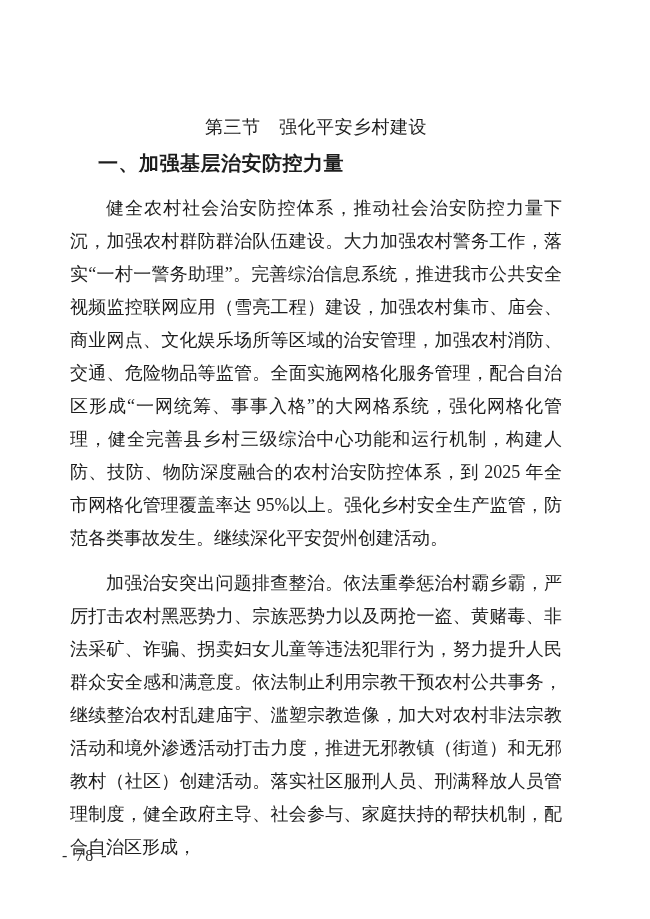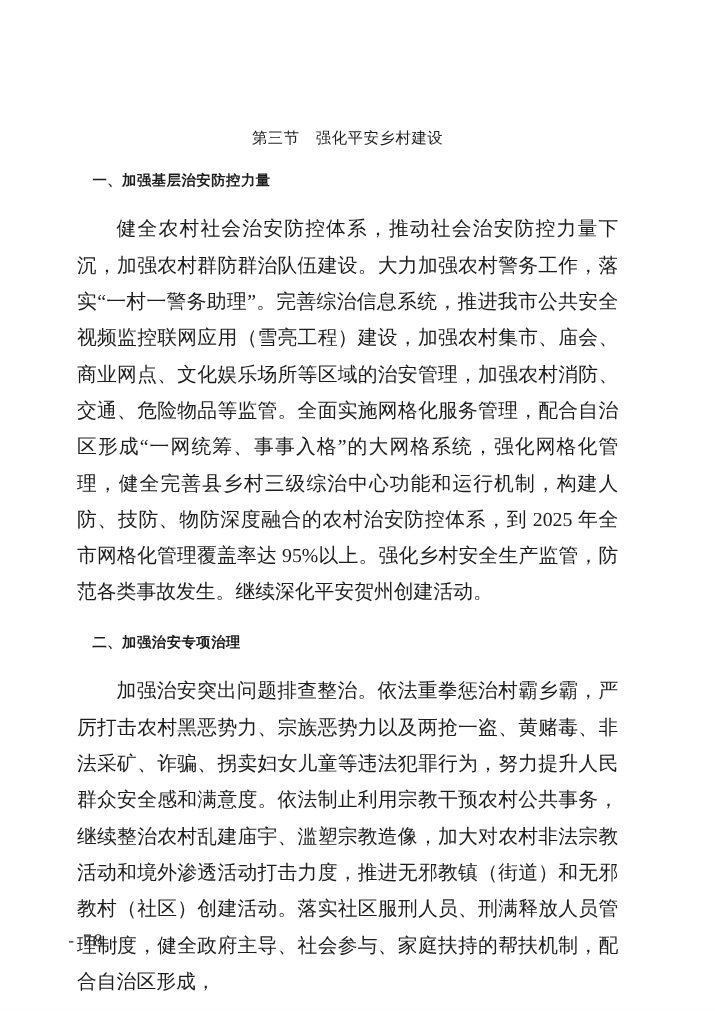--- a/index.html
+++ b/index.html
@@ -17,30 +17,30 @@
     color: #1d1d1d;
   }
   .content {
     position: absolute;
     left: 58px;
     top: 110px;
     width: 516px;
   }
   .doc-title {
     font-family: "Liberation Serif", serif;
-    font-size: 14px;
+    font-size: 18px;
     font-weight: 500;
     line-height: 34px;
     text-align: center;
     margin: 0 0 3px 0;
     letter-spacing: 0.5px;
   }
   .section-heading {
     font-family: Liberation Sans, sans-serif;
-    font-size: 13px;
+    font-size: 20px;
     font-weight: 700;
     line-height: 33px;
     margin: 0;
     text-indent: 2em;
     letter-spacing: 0.5px;
   }
   .section-body {
     font-family: "Liberation Serif", serif;
     font-size: 18px;
     line-height: 33px;
@@ -68,20 +68,19 @@
   <div class="content">
 
     <div class="doc-title">第三节　强化平安乡村建设</div>
 
     <section>
       <h2 class="section-heading">一、加强基层治安防控力量</h2>
       <p class="section-body">健全农村社会治安防控体系，推动社会治安防控力量下沉，加强农村群防群治队伍建设。大力加强农村警务工作，落实“一村一警务助理”。完善综治信息系统，推进我市公共安全视频监控联网应用（雪亮工程）建设，加强农村集市、庙会、商业网点、文化娱乐场所等区域的治安管理，加强农村消防、交通、危险物品等监管。全面实施网格化服务管理，配合自治区形成“一网统筹、事事入格”的大网格系统，强化网格化管理，健全完善县乡村三级综治中心功能和运行机制，构建人防、技防、物防深度融合的农村治安防控体系，到 2025 年全市网格化管理覆盖率达 95%以上。强化乡村安全生产监管，防范各类事故发生。继续深化平安贺州创建活动。</p>
     </section>
 
     <section>
-      <h2 class="section-heading">二、加强治安专项治理</h2>
       <p class="section-body">加强治安突出问题排查整治。依法重拳惩治村霸乡霸，严厉打击农村黑恶势力、宗族恶势力以及两抢一盗、黄赌毒、非法采矿、诈骗、拐卖妇女儿童等违法犯罪行为，努力提升人民群众安全感和满意度。依法制止利用宗教干预农村公共事务，继续整治农村乱建庙宇、滥塑宗教造像，加大对农村非法宗教活动和境外渗透活动打击力度，推进无邪教镇（街道）和无邪教村（社区）创建活动。落实社区服刑人员、刑满释放人员管理制度，健全政府主导、社会参与、家庭扶持的帮扶机制，配合自治区形成，</p>
     </section>
 
   </div>
 
   <div class="page-number">- 78 -</div>
 </div>
 
 </body></html>

